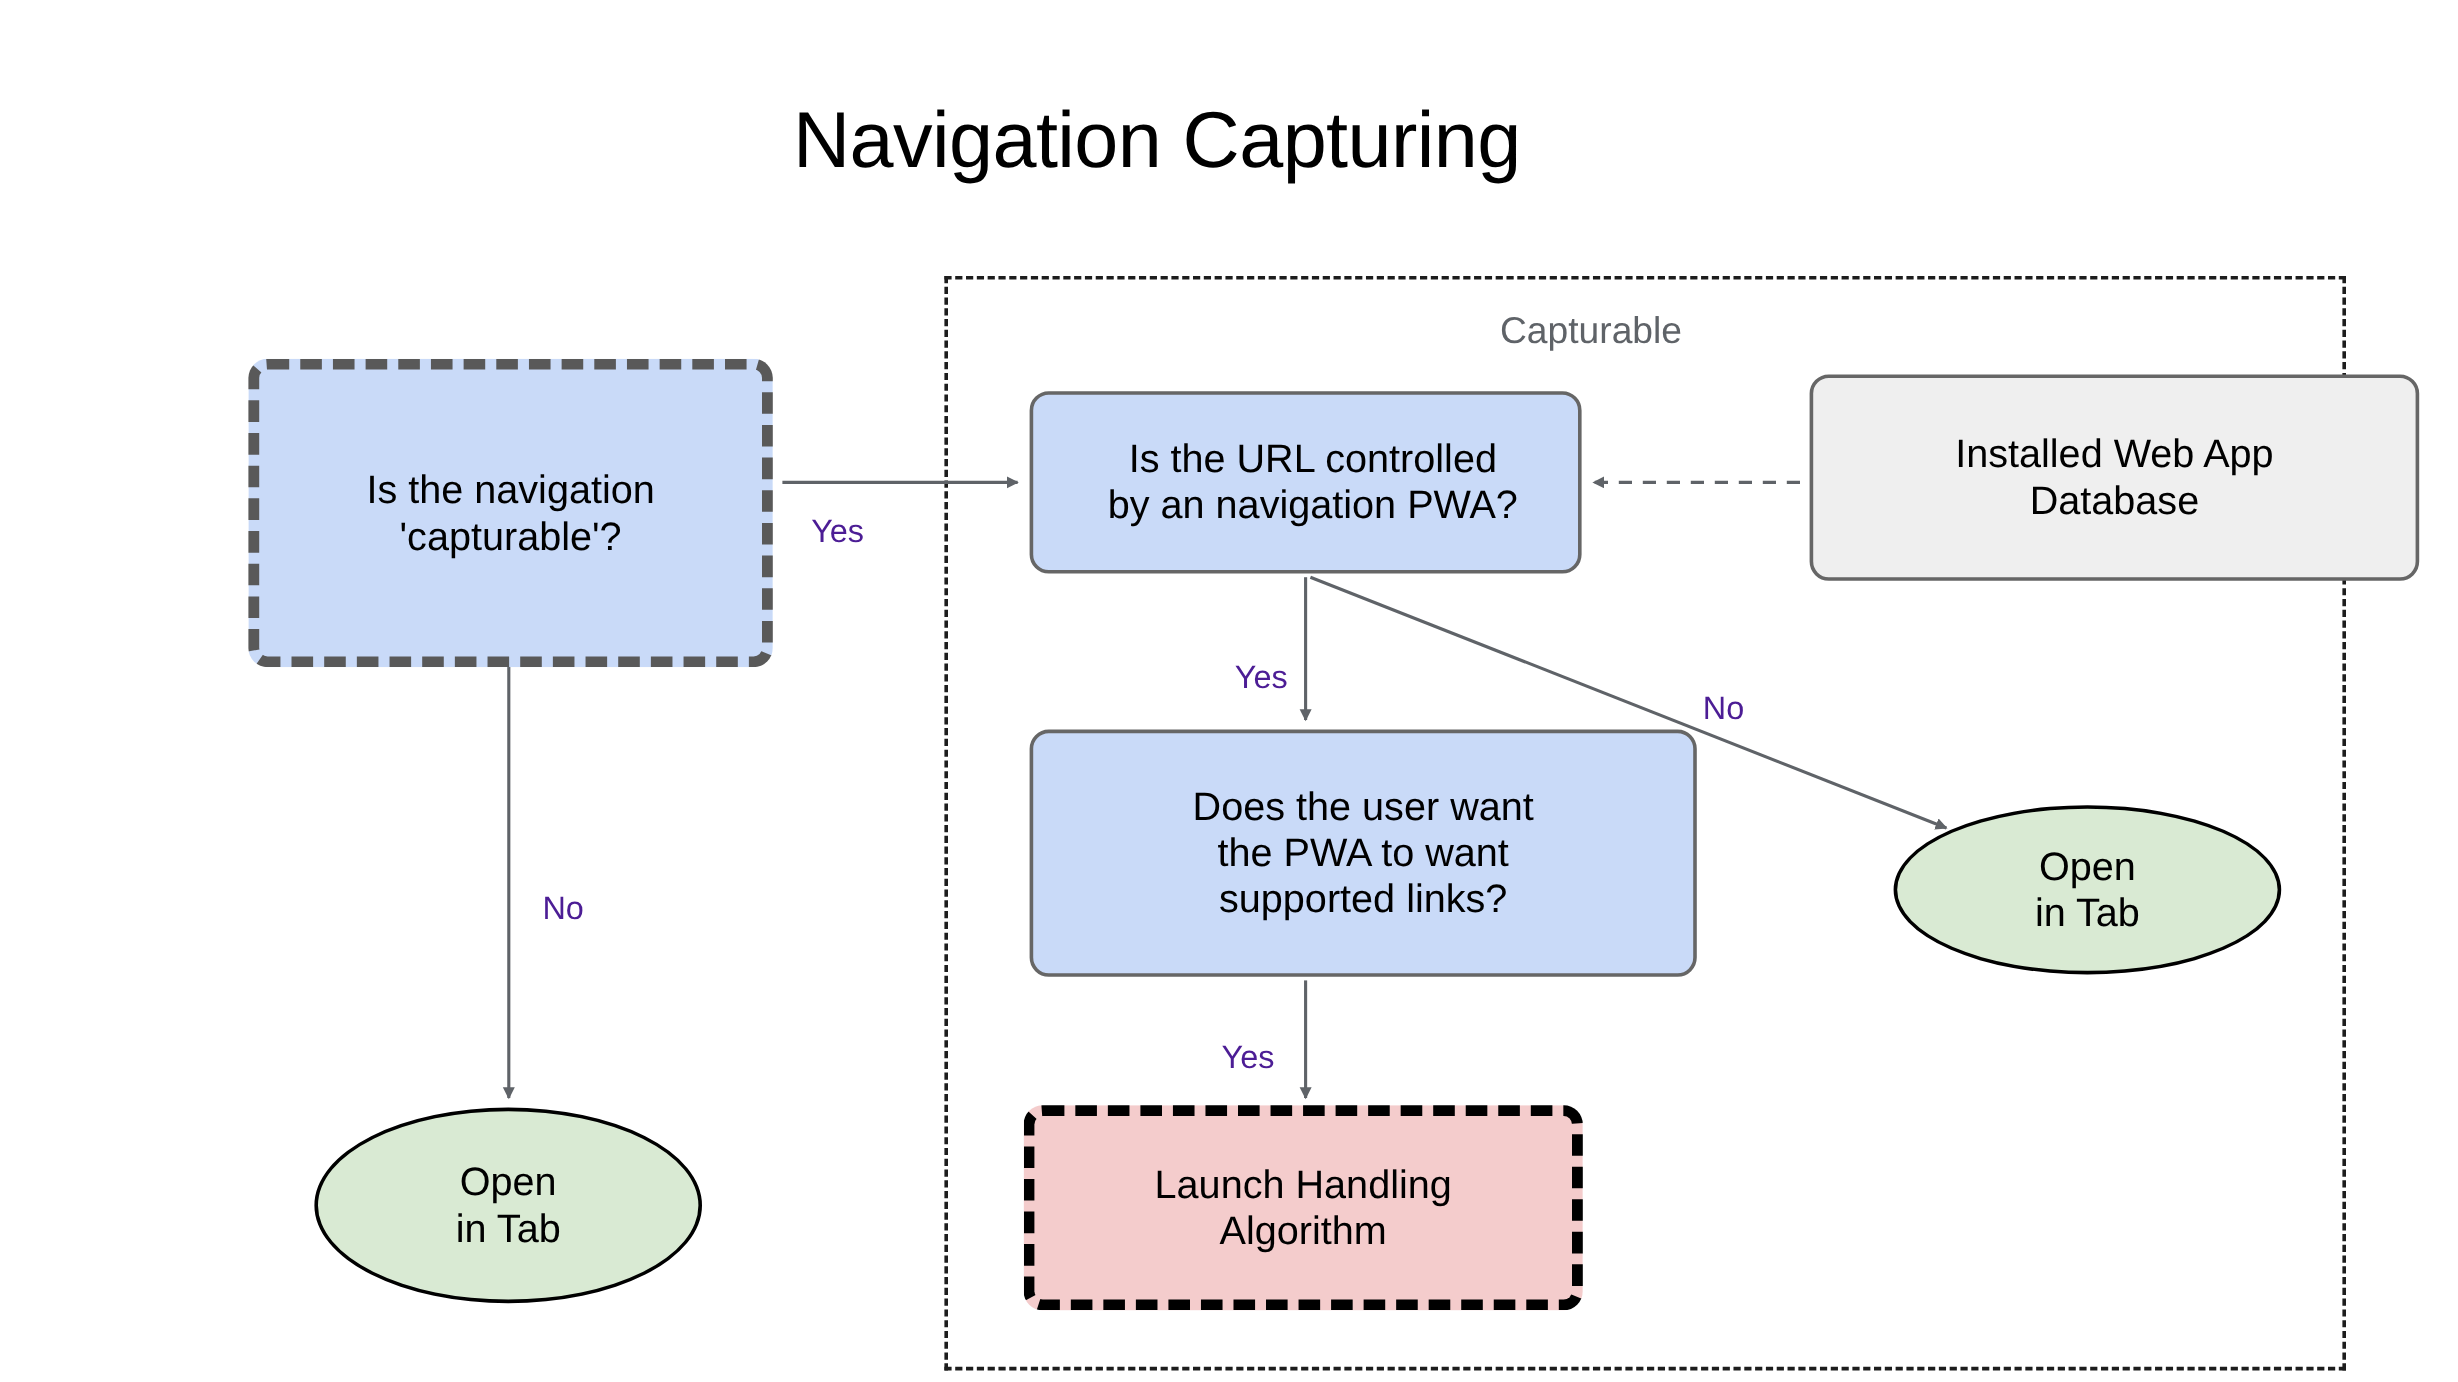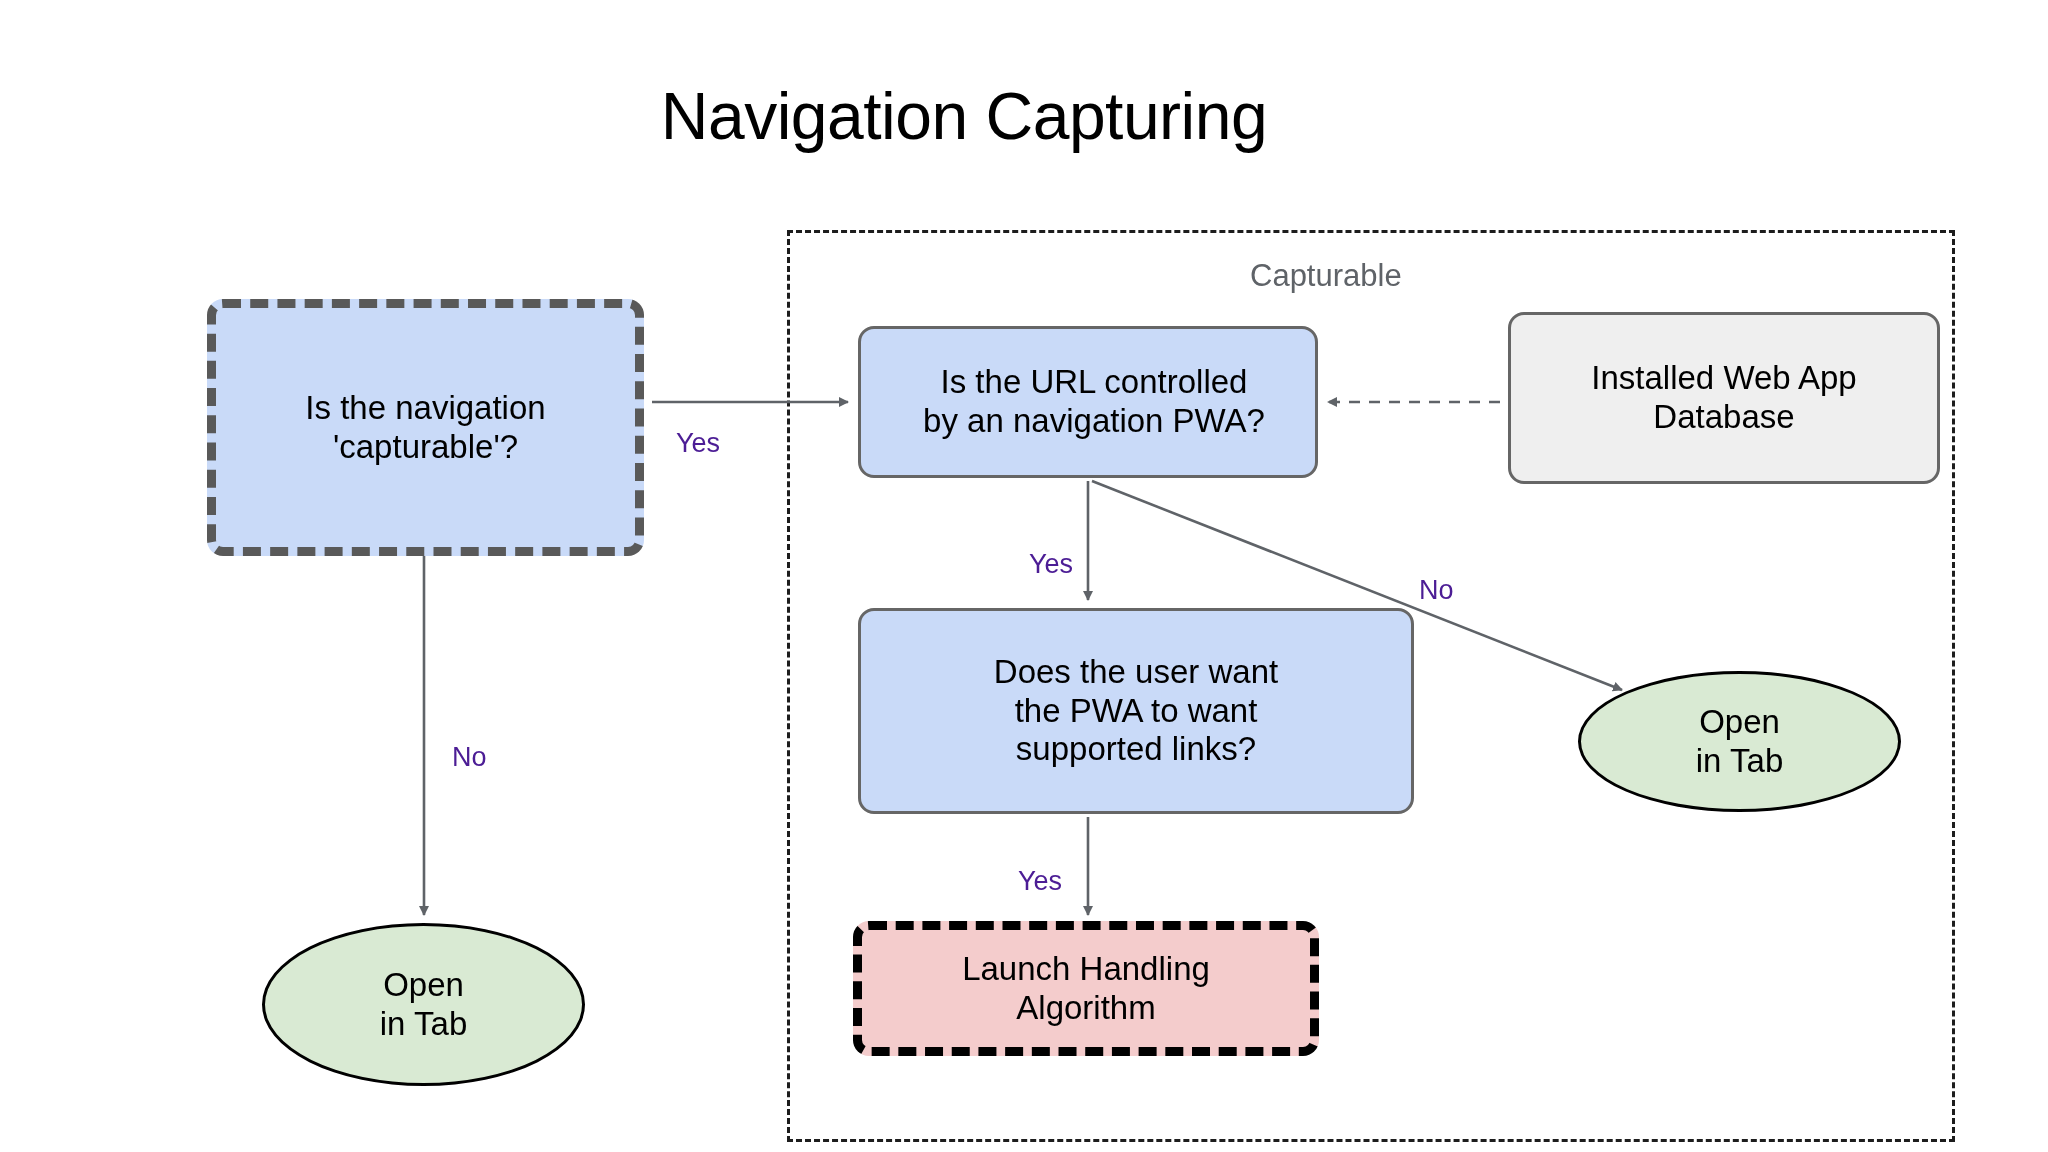--- a/index.html
+++ b/index.html
@@ -80,23 +80,23 @@
   .stroke-solid-gray   { border: 3px solid #666666; }
   .stroke-dashed-gray  { border: 9px dashed #595959; }
   .stroke-dashed-black { border: 9px dashed #000000; }
   .stroke-solid-black  { border: 3px solid #000000; }
 
   .ellipse { border-radius: 50%; }
 
   
   #node-capturable-question { left: 207px; top: 299px; width: 437px; height: 257px; }
   #node-url-question        { left: 858px; top: 326px; width: 460px; height: 152px; padding-left: 12px; }
-  #node-app-database        { left: 1508px; top: 312px; width: 432px; height: 172px; justify-content: flex-end; }
+  #node-app-database        { left: 1508px; top: 312px; width: 508px; height: 172px; justify-content: flex-end; }
   #node-user-want-question  { left: 858px; top: 608px; width: 556px; height: 206px; }
-  #node-launch-handling     { left: 853px; top: 921px; width: 466px; height: 135px; }
+  #node-launch-handling     { left: 853px; top: 921px; width: 466px; height: 171px; }
   #node-open-in-tab-left    { left: 262px; top: 923px; width: 323px; height: 163px; }
   #node-open-in-tab-right   { left: 1578px; top: 671px; width: 323px; height: 141px; }
 
   
   #edges {
     position: absolute;
     inset: 0;
     width: 2048px;
     height: 1152px;
     pointer-events: none;

